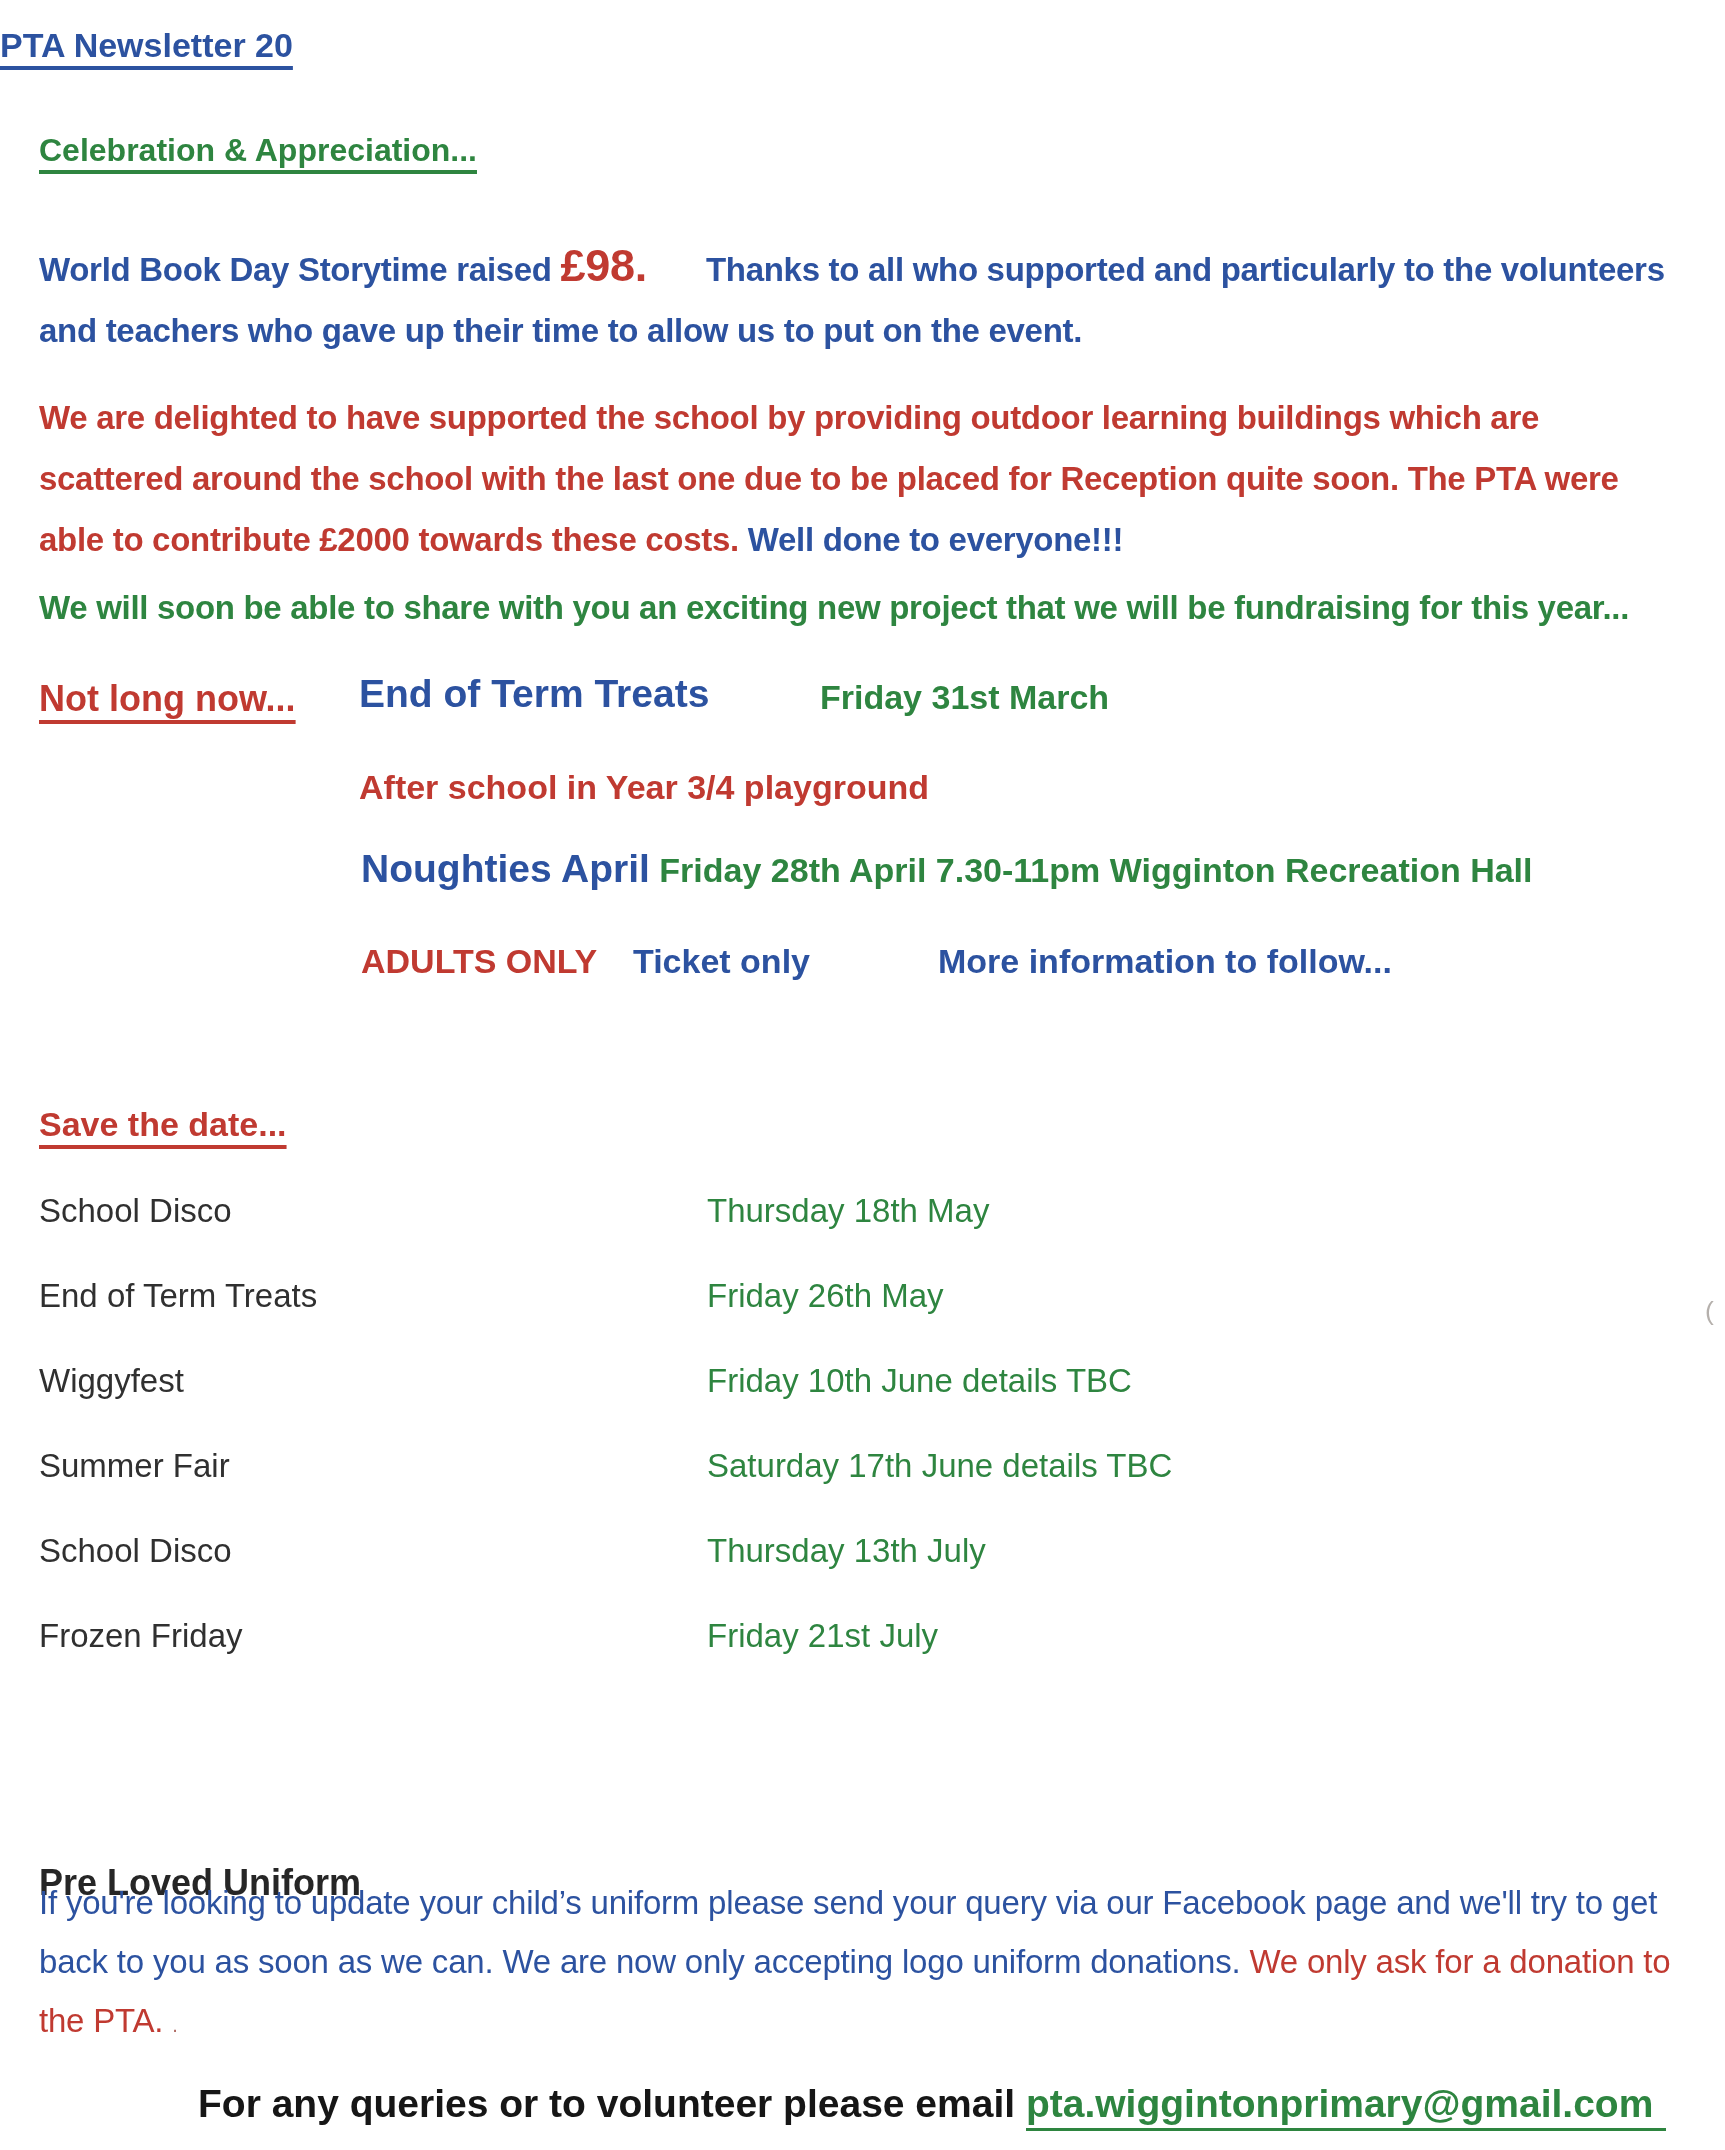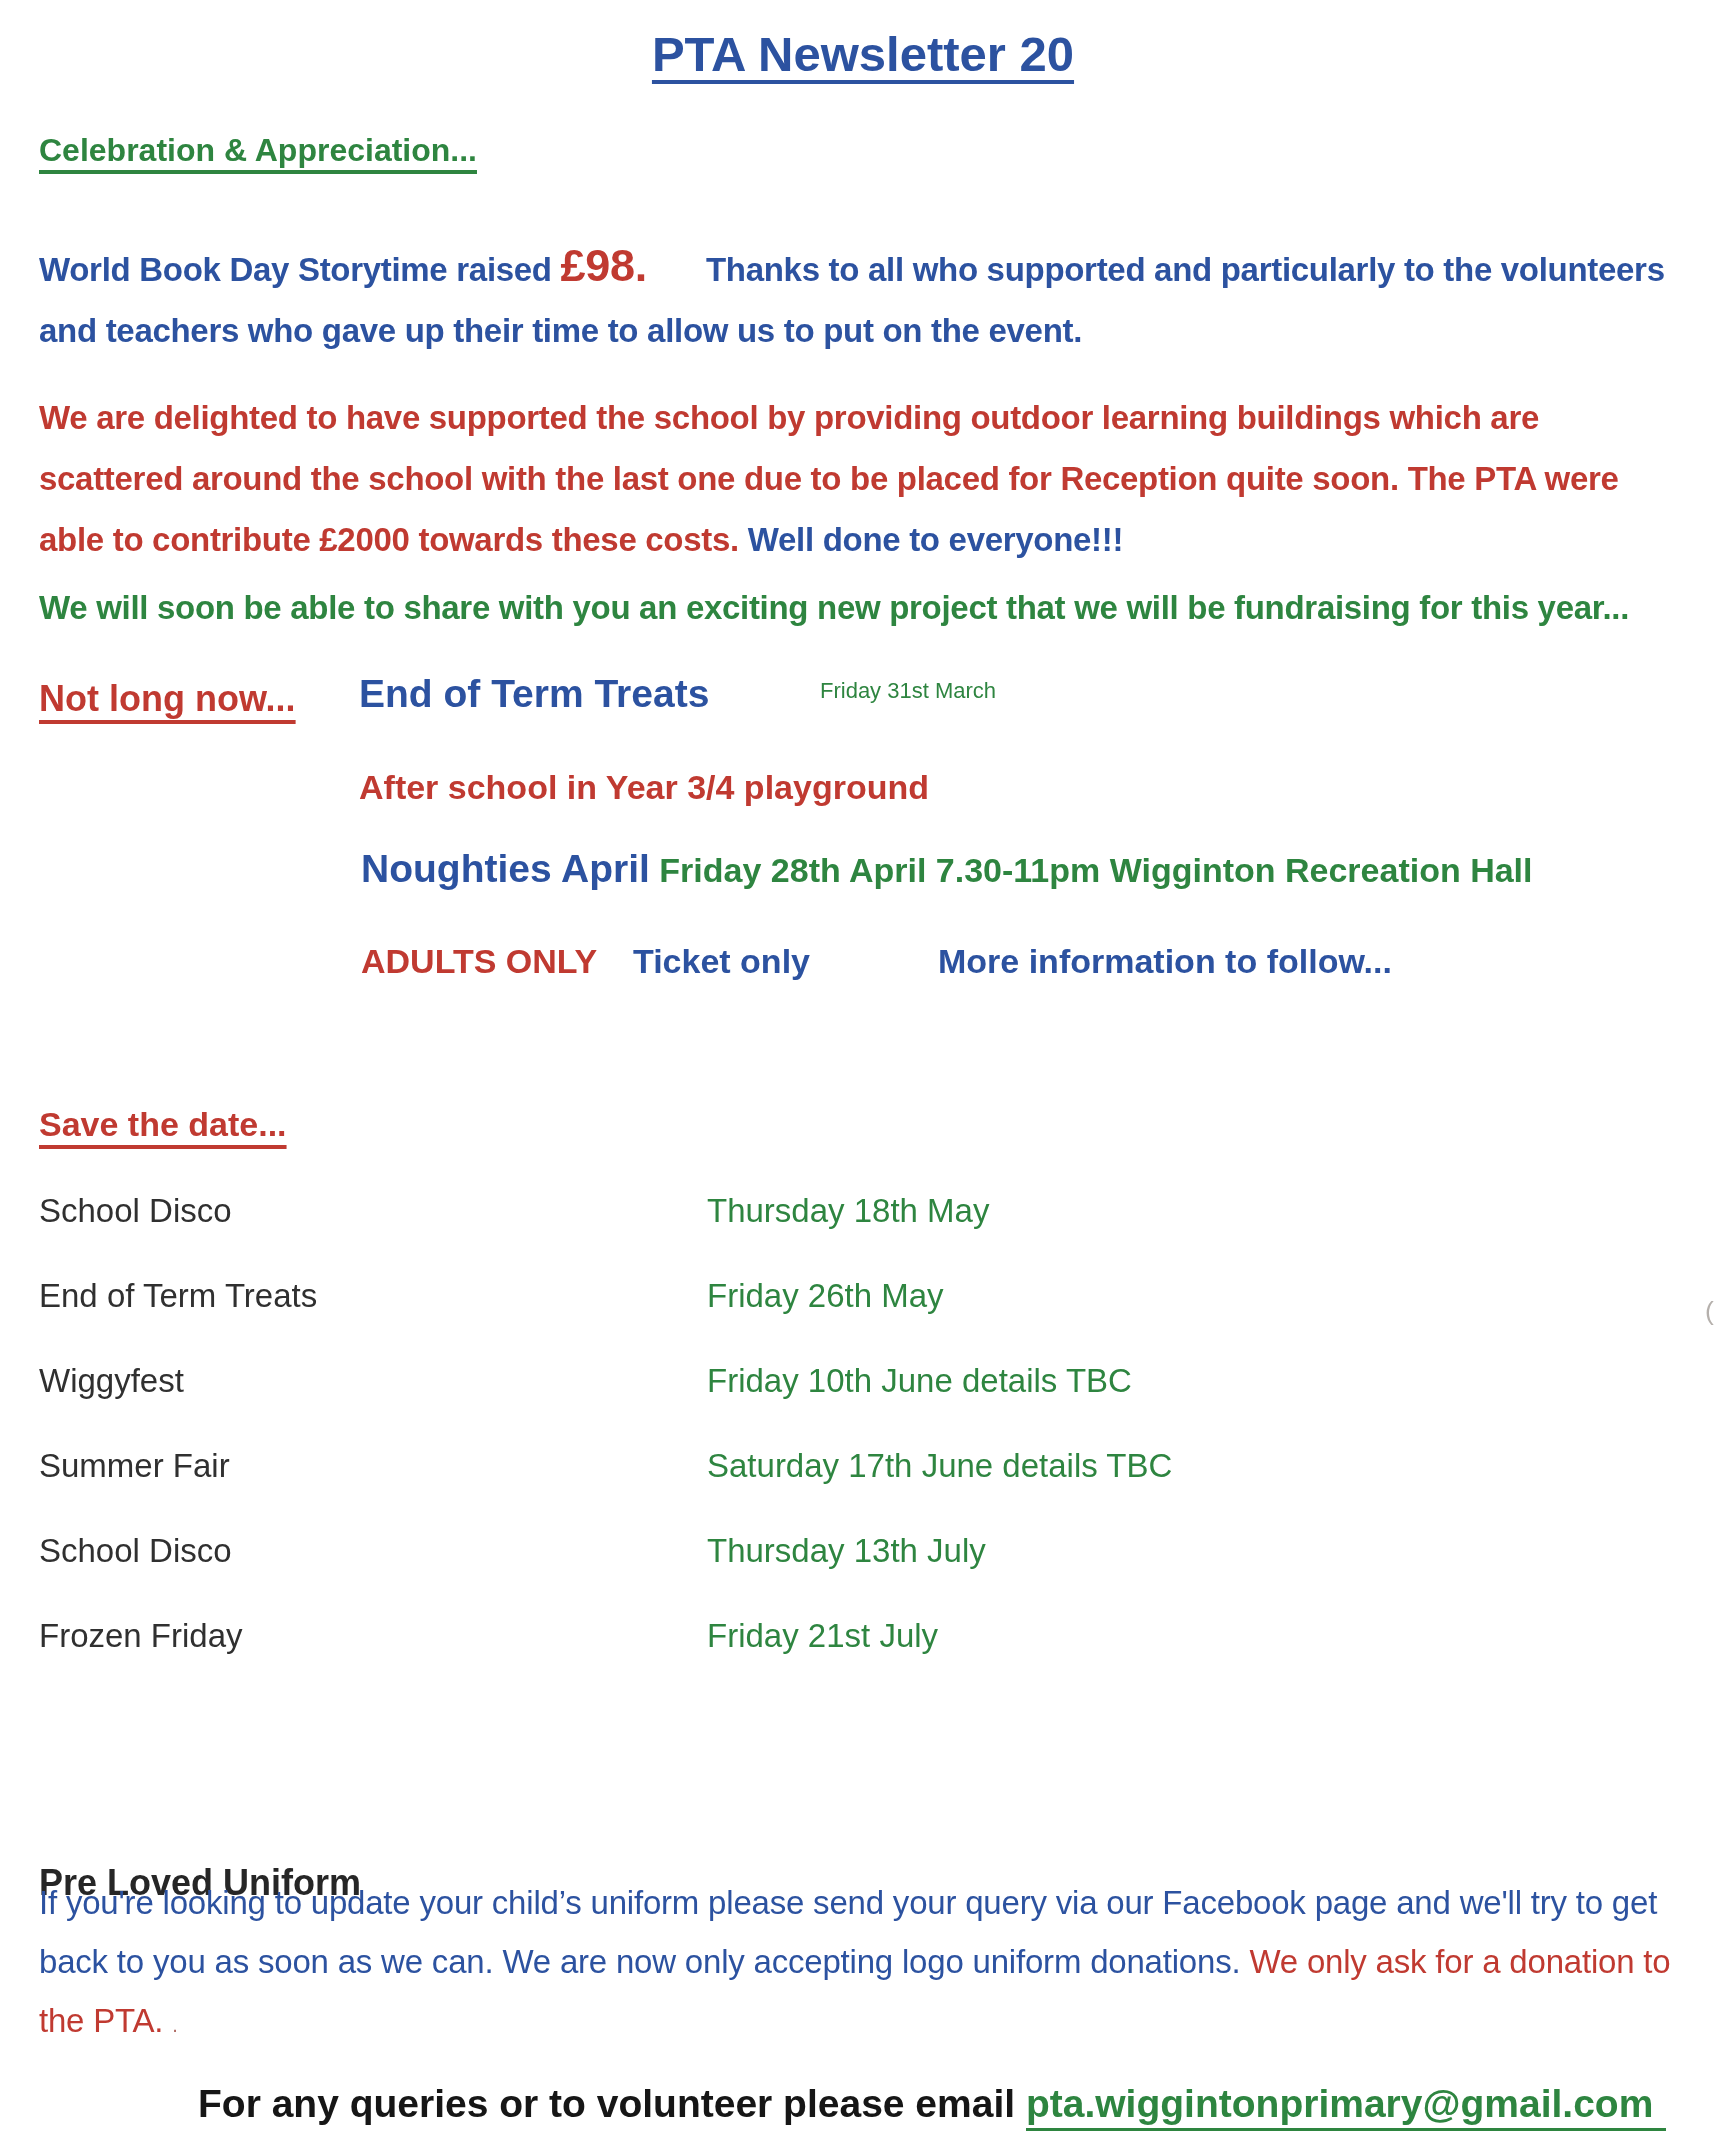--- a/index.html
+++ b/index.html
@@ -8,21 +8,21 @@
     width:1726px;height:2151px;
     background:#ffffff;
     font-family:"Liberation Sans", sans-serif;
     overflow:hidden;
     margin:0 auto;
   }
   .blue{color:var(--blue);}
 
   .title{
     position:absolute;top:26.4px;left:0;right:0;
-    text-align:center;font-size:49px;font-weight:bold;color:var(--blue);
+    text-align:left;font-size:34px;font-weight:bold;color:var(--blue);
   }
   .title-inner{
     text-decoration:underline;
     text-decoration-thickness:3.9px;
     text-underline-offset:9.3px;
   }
   .h-green{
     position:absolute;top:132px;left:39px;
     font-size:32px;font-weight:bold;color:var(--green);
     text-decoration:underline;text-decoration-thickness:3.9px;text-underline-offset:9.3px;
@@ -38,21 +38,21 @@
   .p2{top:387px;color:var(--red);}
   .p3{top:577px;color:var(--green);}
 
   .row-notlong{position:absolute;top:667px;left:39px;width:1647px;height:78px;}
   .nln-heading{
     position:absolute;left:0;top:11px;
     font-size:36px;font-weight:bold;color:var(--red);
     text-decoration:underline;text-decoration-thickness:3.9px;text-underline-offset:9.3px;
   }
   .nln-event1{position:absolute;left:320px;top:4.7px;font-size:39px;font-weight:bold;color:var(--blue);}
-  .nln-date1{position:absolute;left:781px;top:11px;font-size:22px;font-weight:normal;color:var(--green);}
+  .nln-date1{position:absolute;left:781px;top:11px;font-size:34px;font-weight:bold;color:var(--green);}
 
   .line-after{position:absolute;top:768px;left:359px;font-size:34px;font-weight:bold;color:var(--red);}
   .line-noughties{position:absolute;top:847px;left:361px;width:1321px;}
   .noughties-title{font-size:39px;font-weight:bold;color:var(--blue);}
   .noughties-details{font-size:34px;font-weight:bold;color:var(--green);}
 
   .line-adults{position:absolute;top:942px;left:361px;width:1321px;height:54px;}
   .adults-only{position:absolute;left:0;font-size:34px;font-weight:bold;color:var(--red);}
   .ticket-only{position:absolute;left:272px;font-size:34px;font-weight:bold;color:var(--blue);}
   .more-info{position:absolute;left:577px;font-size:34px;font-weight:bold;color:var(--blue);}

